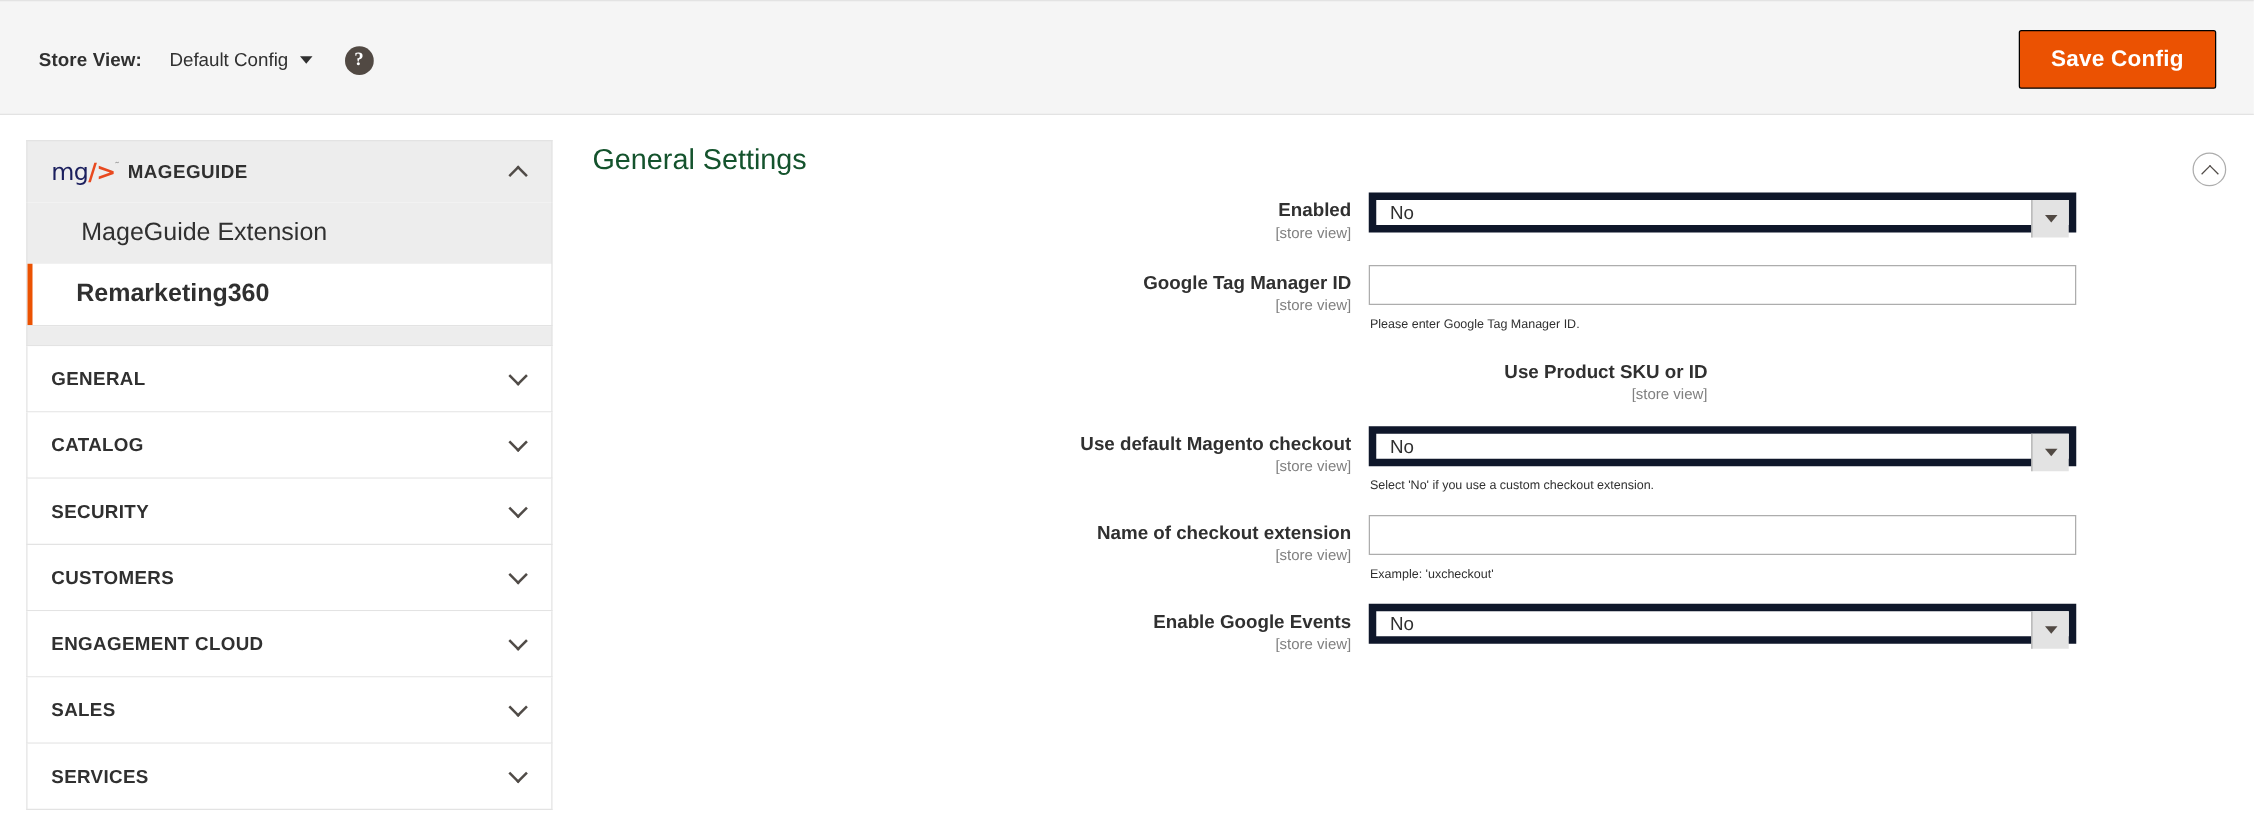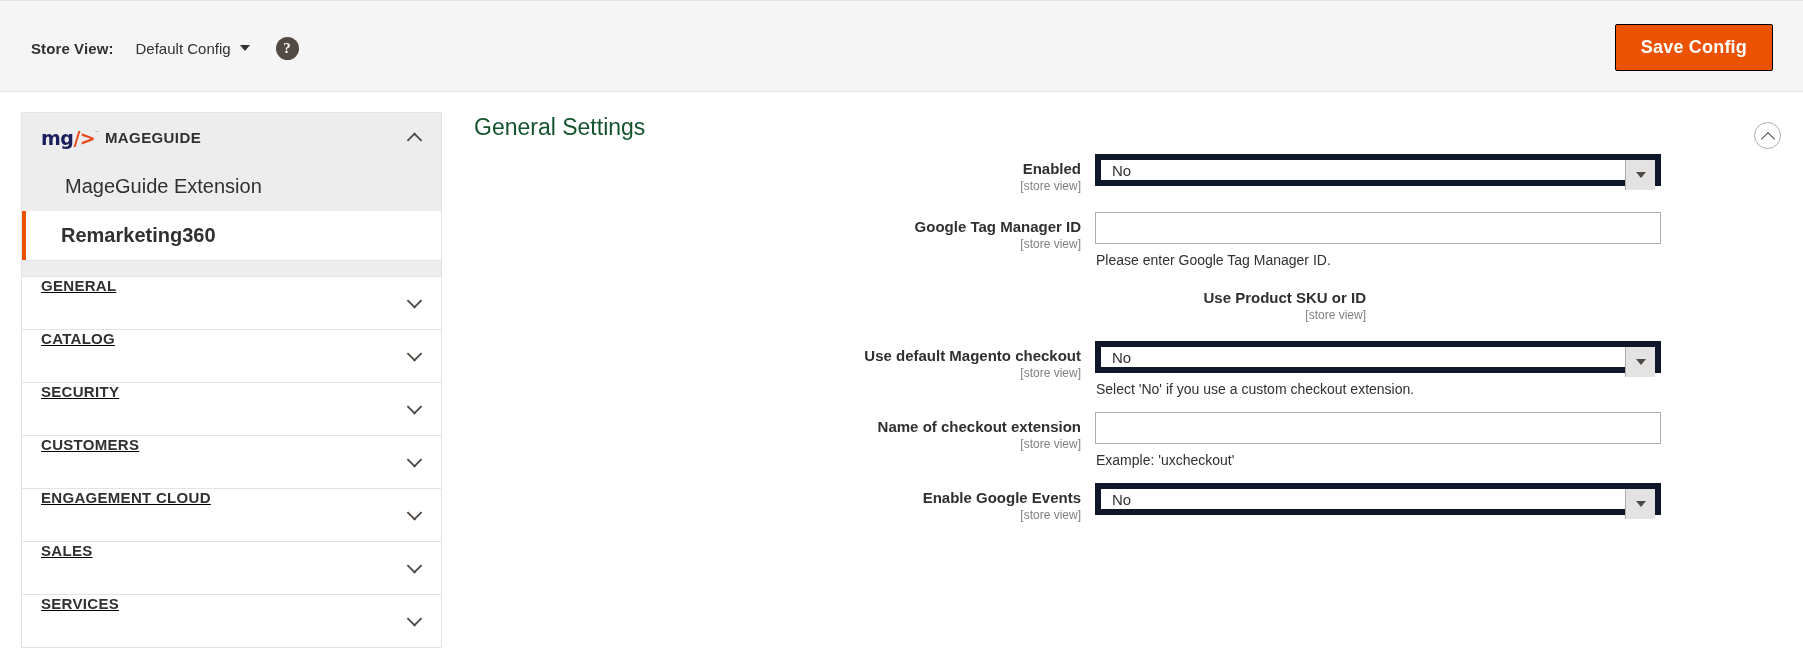--- a/index.html
+++ b/index.html
@@ -106,21 +106,21 @@
     padding: 0 20px 0 19px;
     cursor: pointer;
     position: relative;
   }
   .brand {
     display: flex;
     align-items: baseline;
   }
   .brand-mg {
     font-size: 19px;
-    font-weight: bold;
+    font-weight: normal;
     color: #1b1f5e;
     letter-spacing: -.5px;
     font-family: "DejaVu Sans", sans-serif;
   }
   .brand-slash {
     font-size: 19px;
     font-weight: bold;
     color: #e8491f;
     letter-spacing: -.5px;
     font-family: "DejaVu Sans", sans-serif;
@@ -179,25 +179,24 @@
     border-right: 1px solid #e3e3e3;
     border-bottom: 1px solid #e3e3e3;
   }
 
   .nav-group {
     height: 53px;
     background: #ffffff;
     border: 1px solid #e3e3e3;
     border-top: none;
     display: flex;
-    align-items: flex-start;
+    align-items: center;
     padding-left: 19px;
     position: relative;
     cursor: pointer;
-    text-decoration: underline;
   }
   .nav-group:first-of-type { border-top: 1px solid #e3e3e3; }
   .nav-group-label {
     font-size: 15px;
     font-weight: bold;
     color: #303030;
     letter-spacing: .3px;
   }
 
   
@@ -305,21 +304,21 @@
     height: 32px;
     border: 1px solid #adadad;
     background: #ffffff;
     font-size: 15px;
     color: #303030;
     padding: 0 10px;
     font-family: "Liberation Sans", sans-serif;
     outline: none;
   }
   .field-note {
-    font-size: 14px;
+    font-size: 10px;
     color: #303030;
     margin-top: 7px;
     padding-left: 1px;
     line-height: 18px;
   }
   .spacer-8  { height: 8px; }
   .spacer-12 { height: 12px; }
 </style>
 </head>
 <body>

